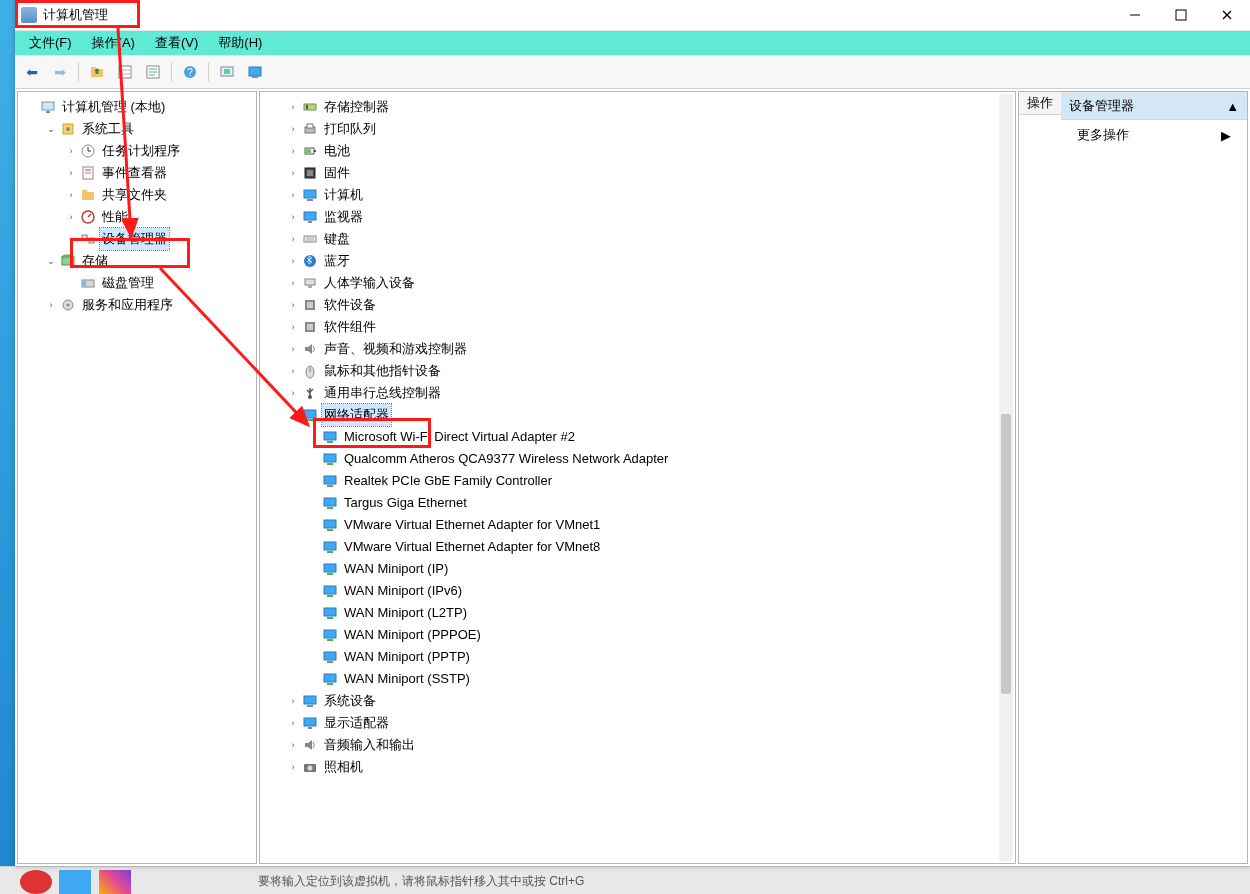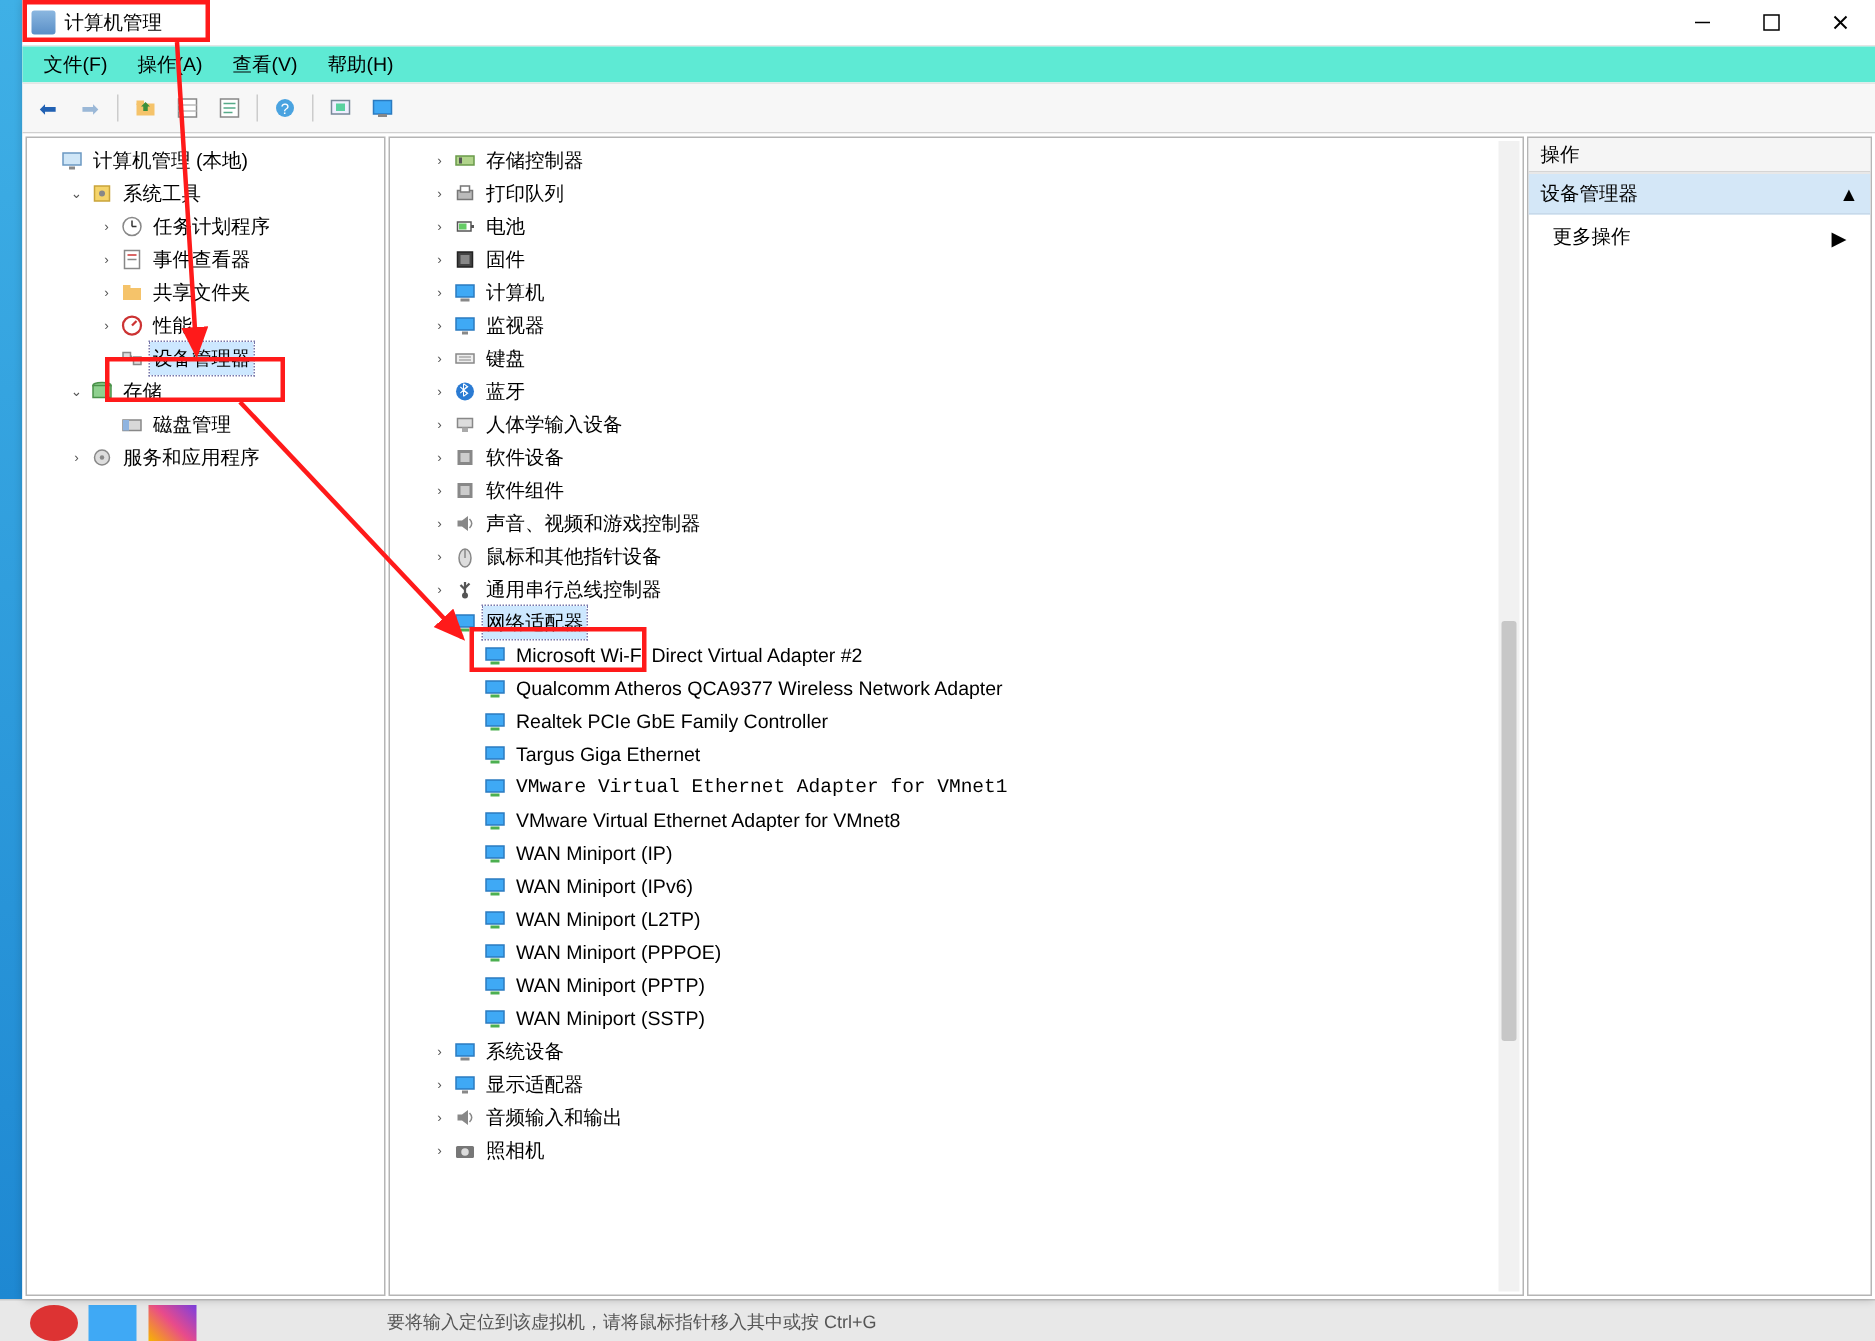--- a/index.html
+++ b/index.html
@@ -113,21 +113,21 @@
     gap: 2px;
     background: #fff;
   }
   .pane {
     border: 1px solid #b5b5b5;
     background: #ffffff;
     overflow: hidden;
   }
   .left-pane { width: 238px; display: flex; flex-direction: column; }
   .center-pane { flex: 1; position: relative; display: flex; flex-direction: column; }
-  .right-pane { width: 228px; display: flex; flex-direction: column; }
+  .right-pane { width: 228px; display: flex; flex-direction: row; }
 
   
   .tree {
     padding: 4px 0;
     overflow-y: auto;
     overflow-x: hidden;
     flex: 1;
     font-size: 13px;
     line-height: 22px;
   }
@@ -599,21 +599,21 @@
           <div class="tree-row" style="padding-left: 46px;">
             <span class="expander none"></span>
             <span class="node-icon">
               <svg class="i16" viewBox="0 0 16 16">
                 <rect x="2" y="3" width="12" height="8" fill="#3fa9f5" stroke="#2b7bc0"></rect>
                 <rect x="5" y="12" width="6" height="2" fill="#4caf50"></rect>
               </svg>
             </span>
             <span class="node-label">Targus Giga Ethernet</span>
           </div>
-          <div class="tree-row" style="padding-left: 46px; font-family: Liberation Mono, monospace;">
+          <div class="tree-row" style="padding-left: 46px;">
             <span class="expander none"></span>
             <span class="node-icon">
               <svg class="i16" viewBox="0 0 16 16">
                 <rect x="2" y="3" width="12" height="8" fill="#3fa9f5" stroke="#2b7bc0"></rect>
                 <rect x="5" y="12" width="6" height="2" fill="#4caf50"></rect>
               </svg>
             </span>
             <span class="node-label">VMware Virtual Ethernet Adapter for VMnet1</span>
           </div>
           <div class="tree-row" style="padding-left: 46px;">

